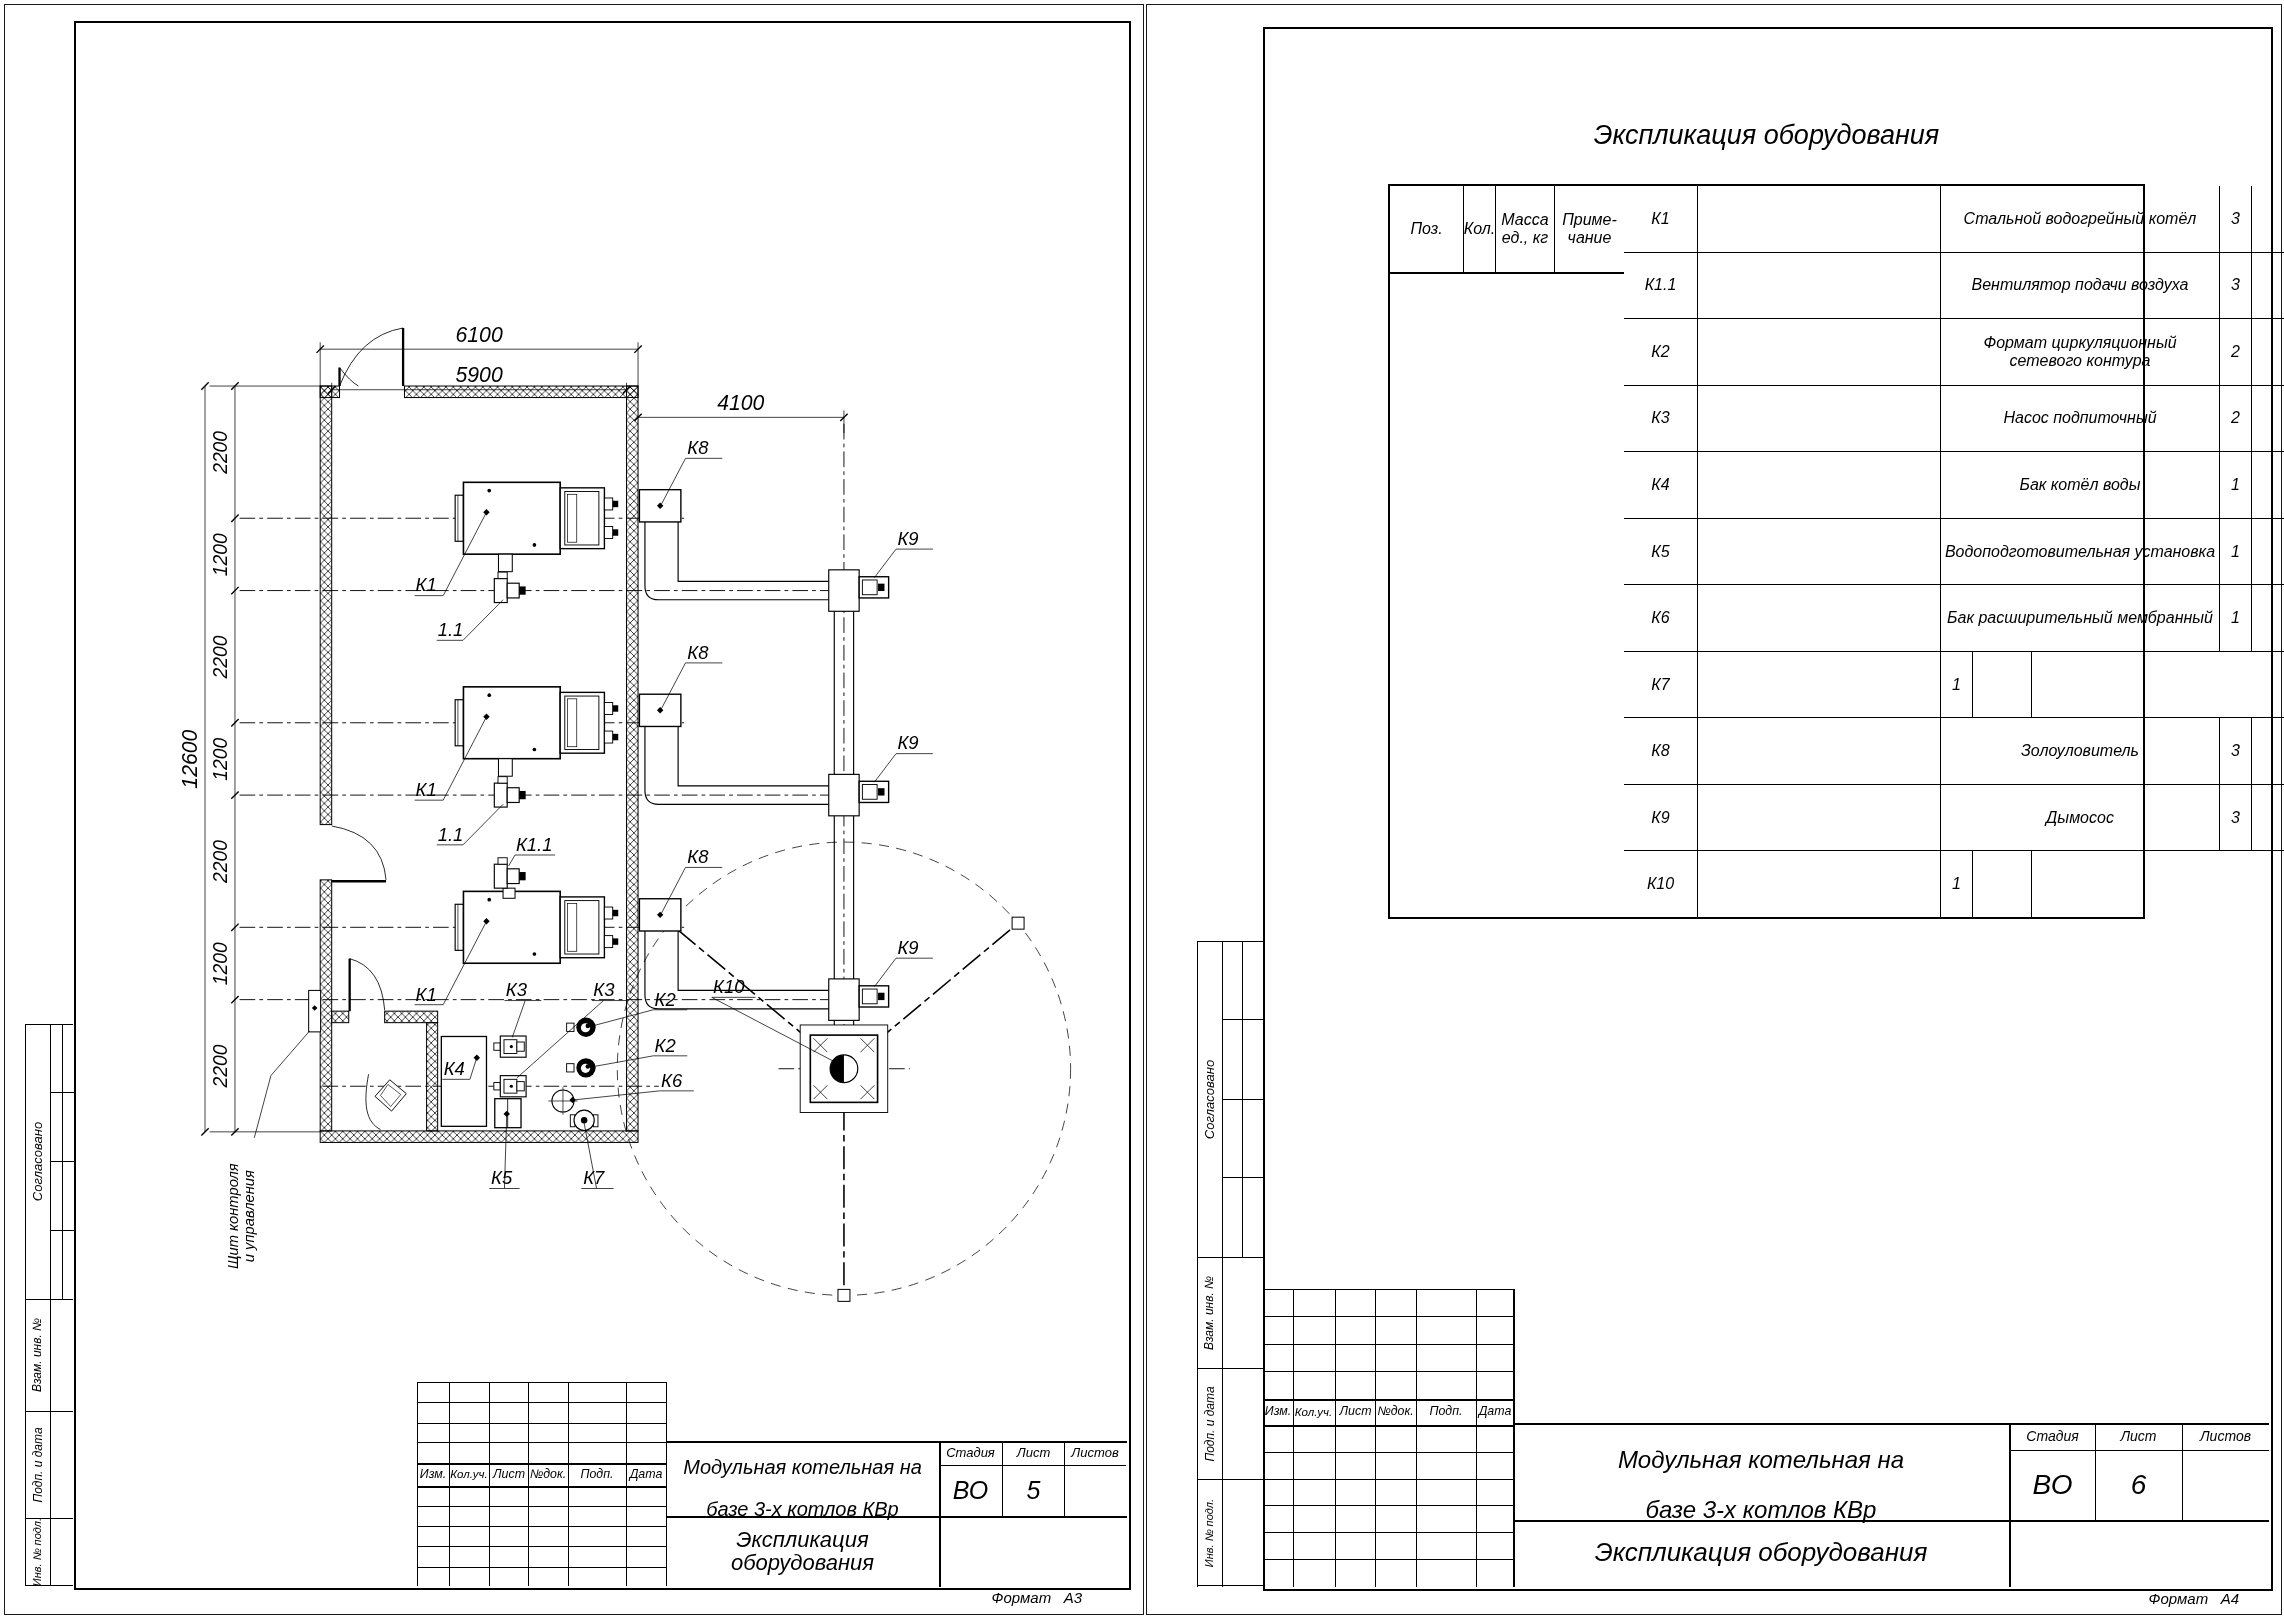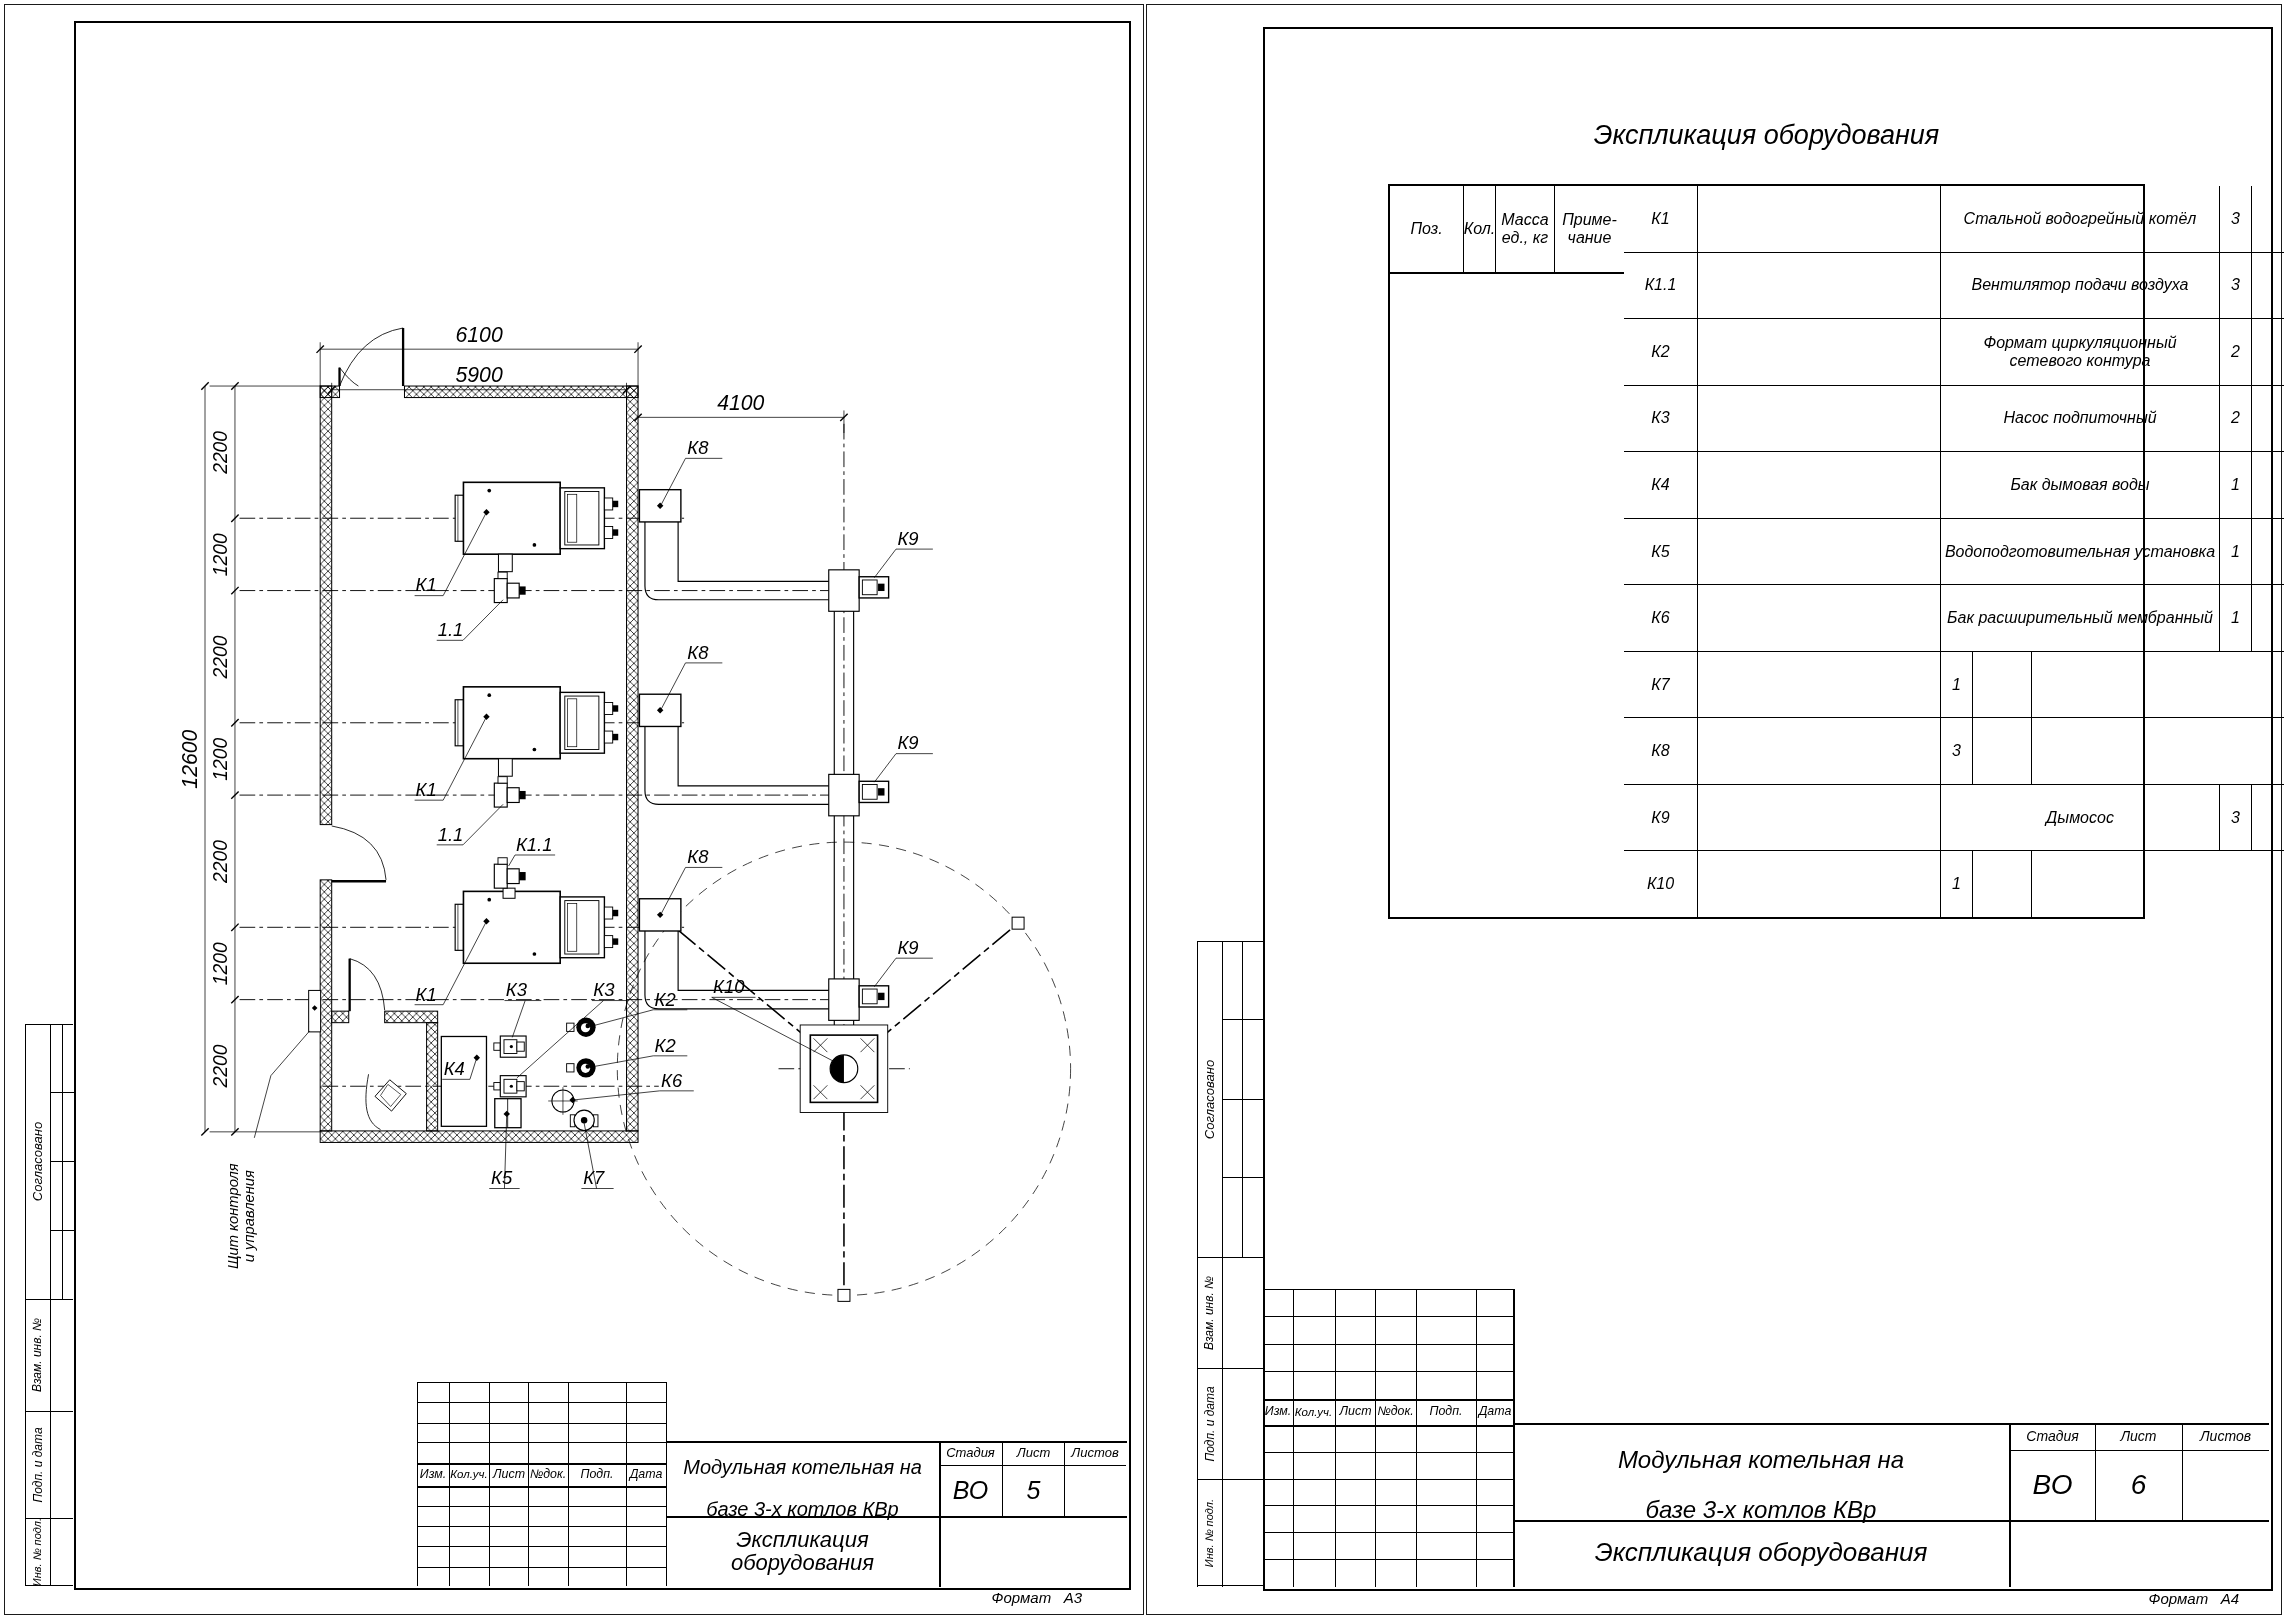--- a/index.html
+++ b/index.html
@@ -501,21 +501,21 @@
       <div class="tc c-des"></div>
       <div class="tc c-name">Насос подпиточный</div>
       <div class="tc c-qty">2</div>
       <div class="tc c-mass"></div>
       <div class="tc c-note"></div>
     </div>
 
     <div class="trow">
       <div class="tc c-pos">К4</div>
       <div class="tc c-des"></div>
-      <div class="tc c-name">Бак дымовая воды</div>
+      <div class="tc c-name">Бак котёл воды</div>
       <div class="tc c-qty">1</div>
       <div class="tc c-mass"></div>
       <div class="tc c-note"></div>
     </div>
 
     <div class="trow">
       <div class="tc c-pos">К5</div>
       <div class="tc c-des"></div>
       <div class="tc c-name">Водоподготовительная установка</div>
       <div class="tc c-qty">1</div>
@@ -536,20 +536,21 @@
       <div class="tc c-pos">К7</div>
       <div class="tc c-des"></div>
       <div class="tc c-qty">1</div>
       <div class="tc c-mass"></div>
       <div class="tc c-note"></div>
     </div>
 
     <div class="trow">
       <div class="tc c-pos">К8</div>
       <div class="tc c-des"></div>
+      <div class="tc c-name">Золоуловитель</div>
       <div class="tc c-qty">3</div>
       <div class="tc c-mass"></div>
       <div class="tc c-note"></div>
     </div>
 
     <div class="trow">
       <div class="tc c-pos">К9</div>
       <div class="tc c-des"></div>
       <div class="tc c-name">Дымосос</div>
       <div class="tc c-qty">3</div>

